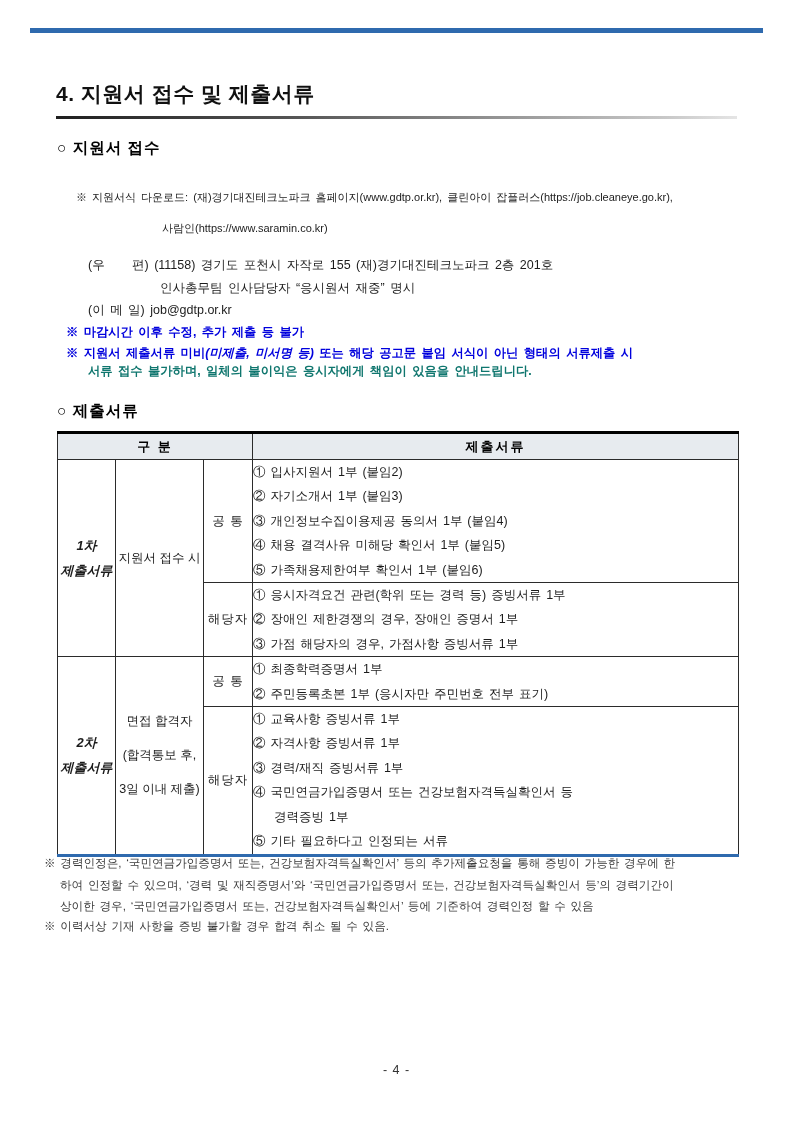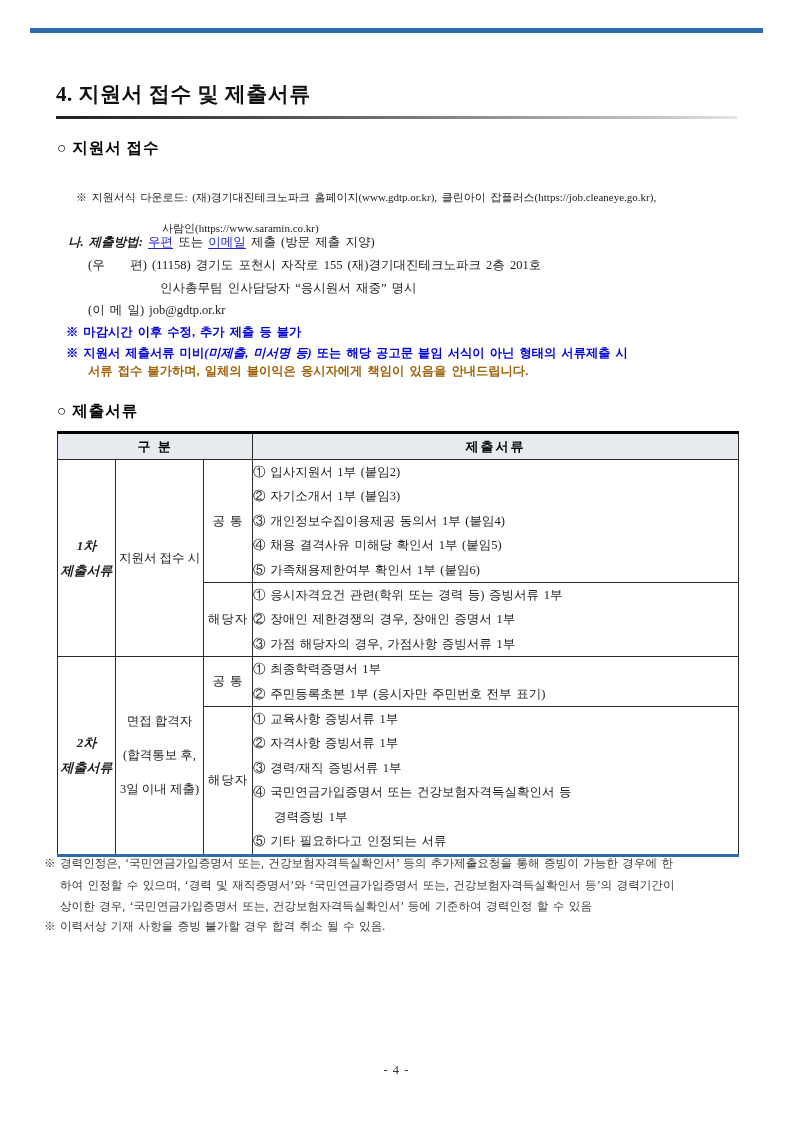--- a/index.html
+++ b/index.html
@@ -1,18 +1,18 @@
 <!DOCTYPE html>
 <html><head>
 <meta charset="utf-8">
 <style>
   html,body{margin:0;padding:0;background:#ffffff;}
   .page{
     position:relative;width:793px;height:1096px;background:#ffffff;overflow:hidden;
-    font-family:Liberation Serif, serif;color:#1c1c1c;
+    font-family:Liberation Sans, sans-serif;color:#1c1c1c;
   }
   .abs{position:absolute;}
   .edge-bar{position:absolute;left:30px;width:733px;height:5px;}
   .doc-title{left:56px;top:80px;font-size:21px;font-weight:bold;letter-spacing:0.5px;color:#111;}
   .title-rule{left:56px;top:116px;width:681px;height:3px;background:linear-gradient(to right,#1f1f1f,#555 35%,#c9c9c9 90%,#e5e5e5);}
   .sec-head{font-size:15.5px;font-weight:bold;color:#000;letter-spacing:1px;}
   .line{white-space:nowrap;font-size:12.5px;word-spacing:2px;}
   .b{font-weight:bold;}
   .bi{font-weight:bold;font-style:italic;}
   .it{font-style:italic;}
@@ -43,33 +43,30 @@
 
   <div class="abs doc-title">4. 지원서 접수 및 제출서류</div>
   <div class="abs title-rule"></div>
 
   <div class="abs sec-head" style="left:57px;top:138px;">○ 지원서 접수</div>
 
 
   <div class="abs line small" style="left:76px;top:190px;">※ 지원서식 다운로드: (재)경기대진테크노파크 홈페이지(www.gdtp.or.kr), 클린아이 잡플러스(https://job.cleaneye.go.kr),</div>
   <div class="abs line small" style="left:162px;top:213px;margin-top:8px;">사람인(https://www.saramin.co.kr)</div>
 
-  <div class="abs line" style="left:68px;top:234px;">
-    <span class="bi">나. 제출방법:</span><span> </span><span class="link" style="color:#2323cc;">우편</span><span> 또는 </span><span class="link" style="color:#2323cc;">이메일</span><span> 제출 (방문 제출 지양)</span>
-  </div>
 
   <div class="abs line" style="left:88px;top:257px;">(우&nbsp;&nbsp;&nbsp;&nbsp;&nbsp;편) (11158) 경기도 포천시 자작로 155 (재)경기대진테크노파크 2층 201호</div>
   <div class="abs line" style="left:160px;top:280px;">인사총무팀 인사담당자 “응시원서 재중” 명시</div>
   <div class="abs line" style="left:88px;top:302px;">(이 메 일) job@gdtp.or.kr</div>
 
   <div class="abs line warn" style="left:66px;top:324px;color:#0000dd;">※ 마감시간 이후 수정, 추가 제출 등 불가</div>
   <div class="abs line warn" style="left:66px;top:345px;color:#0000dd;">
     <span>※ 지원서 제출서류 미비</span><span class="it">(미제출, 미서명 등)</span><span> 또는 해당 공고문 붙임 서식이 아닌 형태의 서류제출 시</span>
   </div>
-  <div class="abs line warn" style="left:88px;top:363px;color:#a16207;">서류 접수 불가하며, 일체의 불이익은 응시자에게 책임이 있음을 안내드립니다.</div>
+  <div class="abs line warn" style="left:88px;top:363px;color:#0f766e;">서류 접수 불가하며, 일체의 불이익은 응시자에게 책임이 있음을 안내드립니다.</div>
 
   <div class="abs sec-head" style="left:57px;top:401px;">○ 제출서류</div>
 
   <div class="abs" style="left:57px;top:431px;">
     <table class="docs">
       <colgroup>
           <col style="width:58px;">
           <col style="width:88px;">
           <col style="width:49px;">
           <col style="width:486px;">

